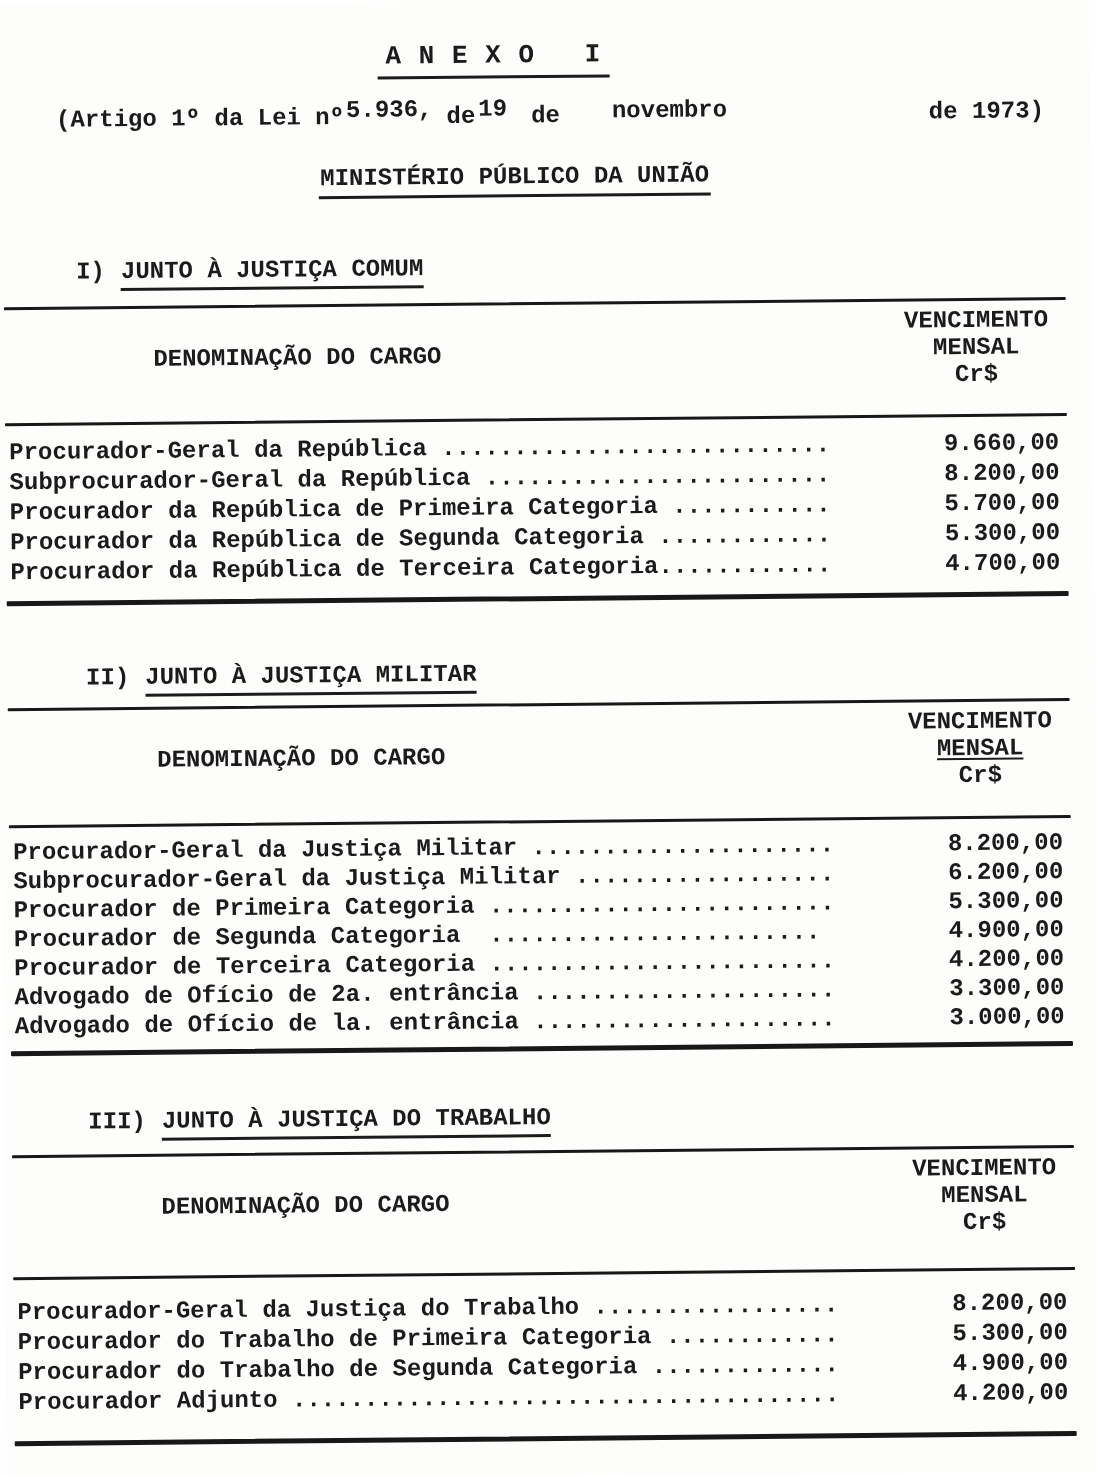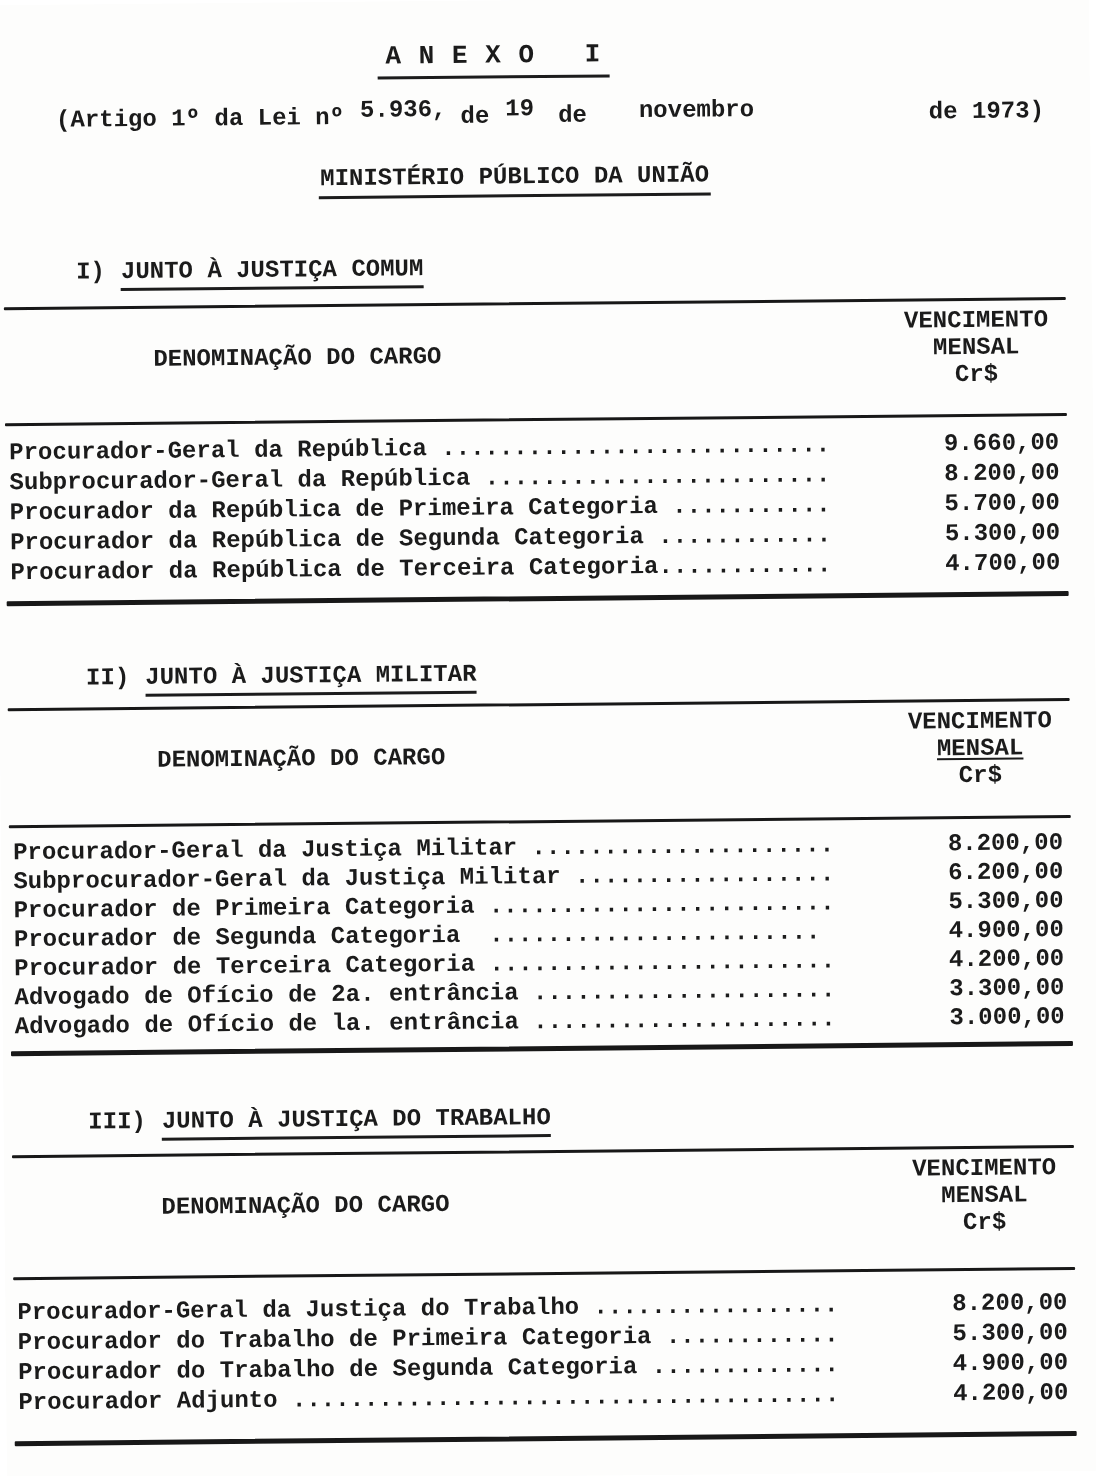--- a/index.html
+++ b/index.html
@@ -15,23 +15,23 @@
   }
 
   
   .annex-title { position:absolute; top:40px; left:-48px; width:100%; text-align:center; font-size:26px; }
   .annex-title .u { display:inline-block; border-bottom:3px solid #1c1c1c; padding:0 8px 5px 8px; white-space:pre; letter-spacing:1px; }
 
   
   .subtitle { position:absolute; top:102px; left:62px; right:42px; font-size:24px; display:flex; align-items:baseline; white-space:pre; }
   .raise   { position:relative; top:-7px; }
   .raise-sm{ position:relative; top:-4px; }
-  .sp-law  { margin-left:16px; }
+  .sp-law  { margin-left:2px; }
   .sp-de1  { margin-left:14px; }
-  .sp-day  { margin-left:16px; }
+  .sp-day  { margin-left:3px; }
   .sp-de2  { margin-left:24px; }
   .sp-mon  { margin-left:52px; }
   .sp-year { margin-left:auto; margin-right:4px; }
 
   .org-title { position:absolute; top:163px; left:-28px; width:100%; text-align:center; font-size:24px; }
   .org-title .u { display:inline-block; border-bottom:3px solid #1c1c1c; padding:0 2px 4px 2px; white-space:pre; }
 
   
   .sec { position:absolute; font-size:24px; white-space:pre; }
   .sec .sec-txt { display:inline-block; border-bottom:3px solid #1c1c1c; padding-bottom:3px; margin-left:16px; }

